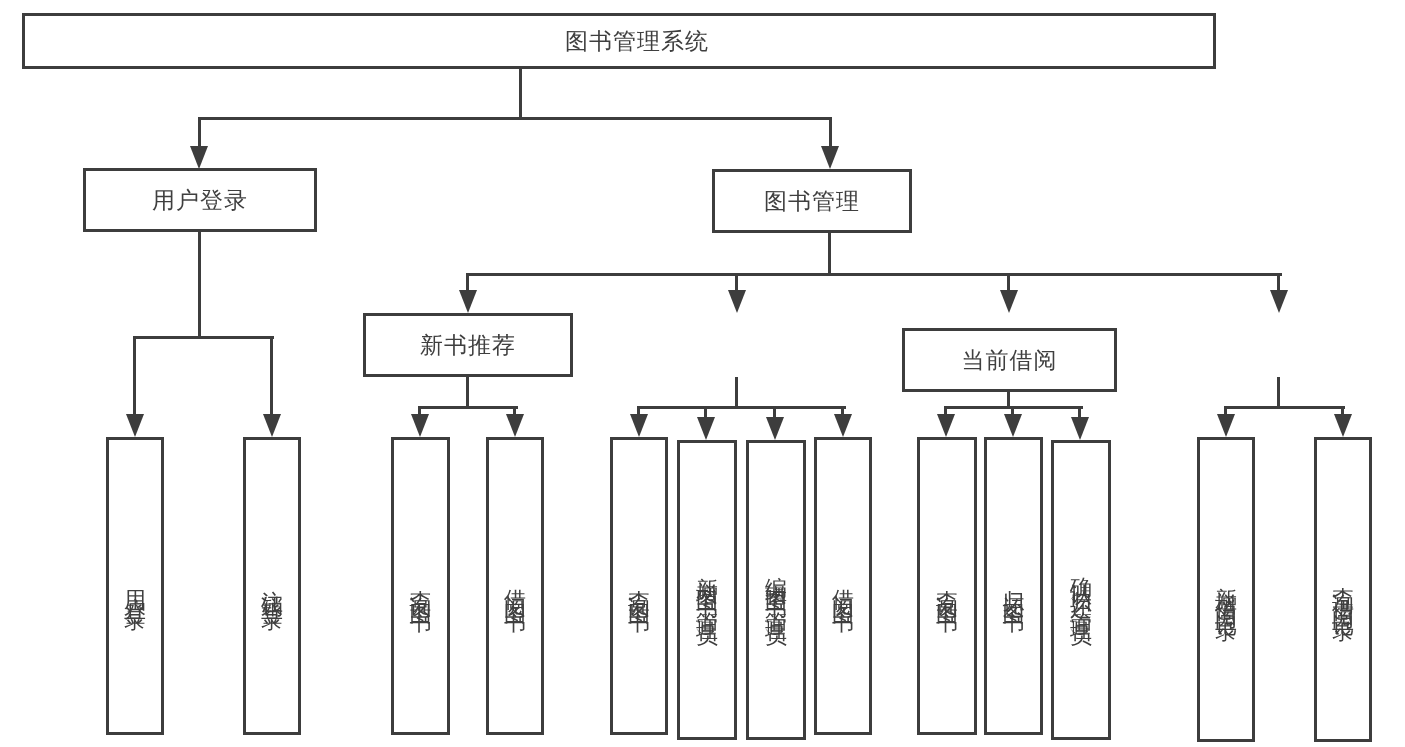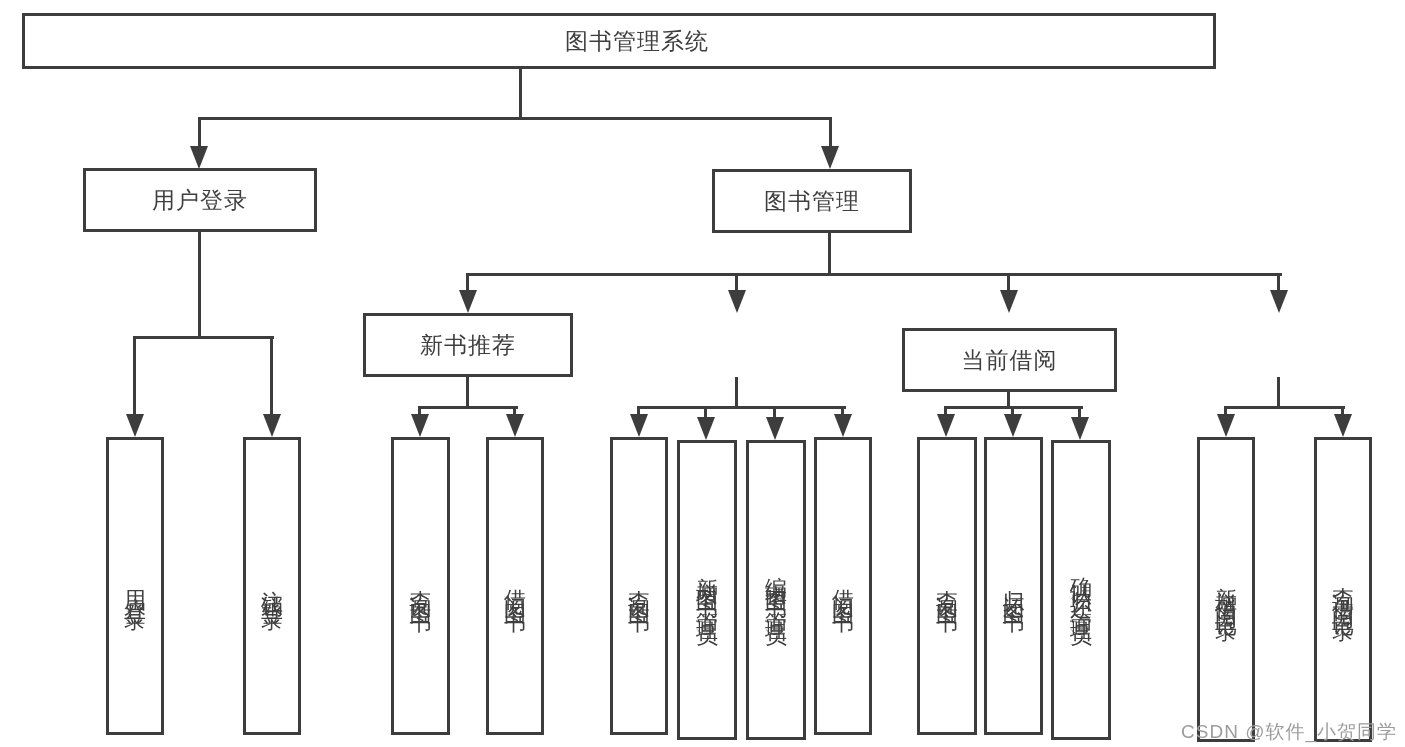--- a/index.html
+++ b/index.html
@@ -171,15 +171,14 @@
     <span>确认归还（管理员）</span>
   </div>
 
   <div class="box leaf" style="left:1197px;top:437px;width:58px;height:305px;">
     <span>新增借阅记录</span>
   </div>
   <div class="box leaf" style="left:1314px;top:437px;width:58px;height:305px;">
     <span>查询借阅记录</span>
   </div>
 
-  <div class="watermark">CSDN @软件_小贺同学</div>
 
 </div>
 
 </body></html>

